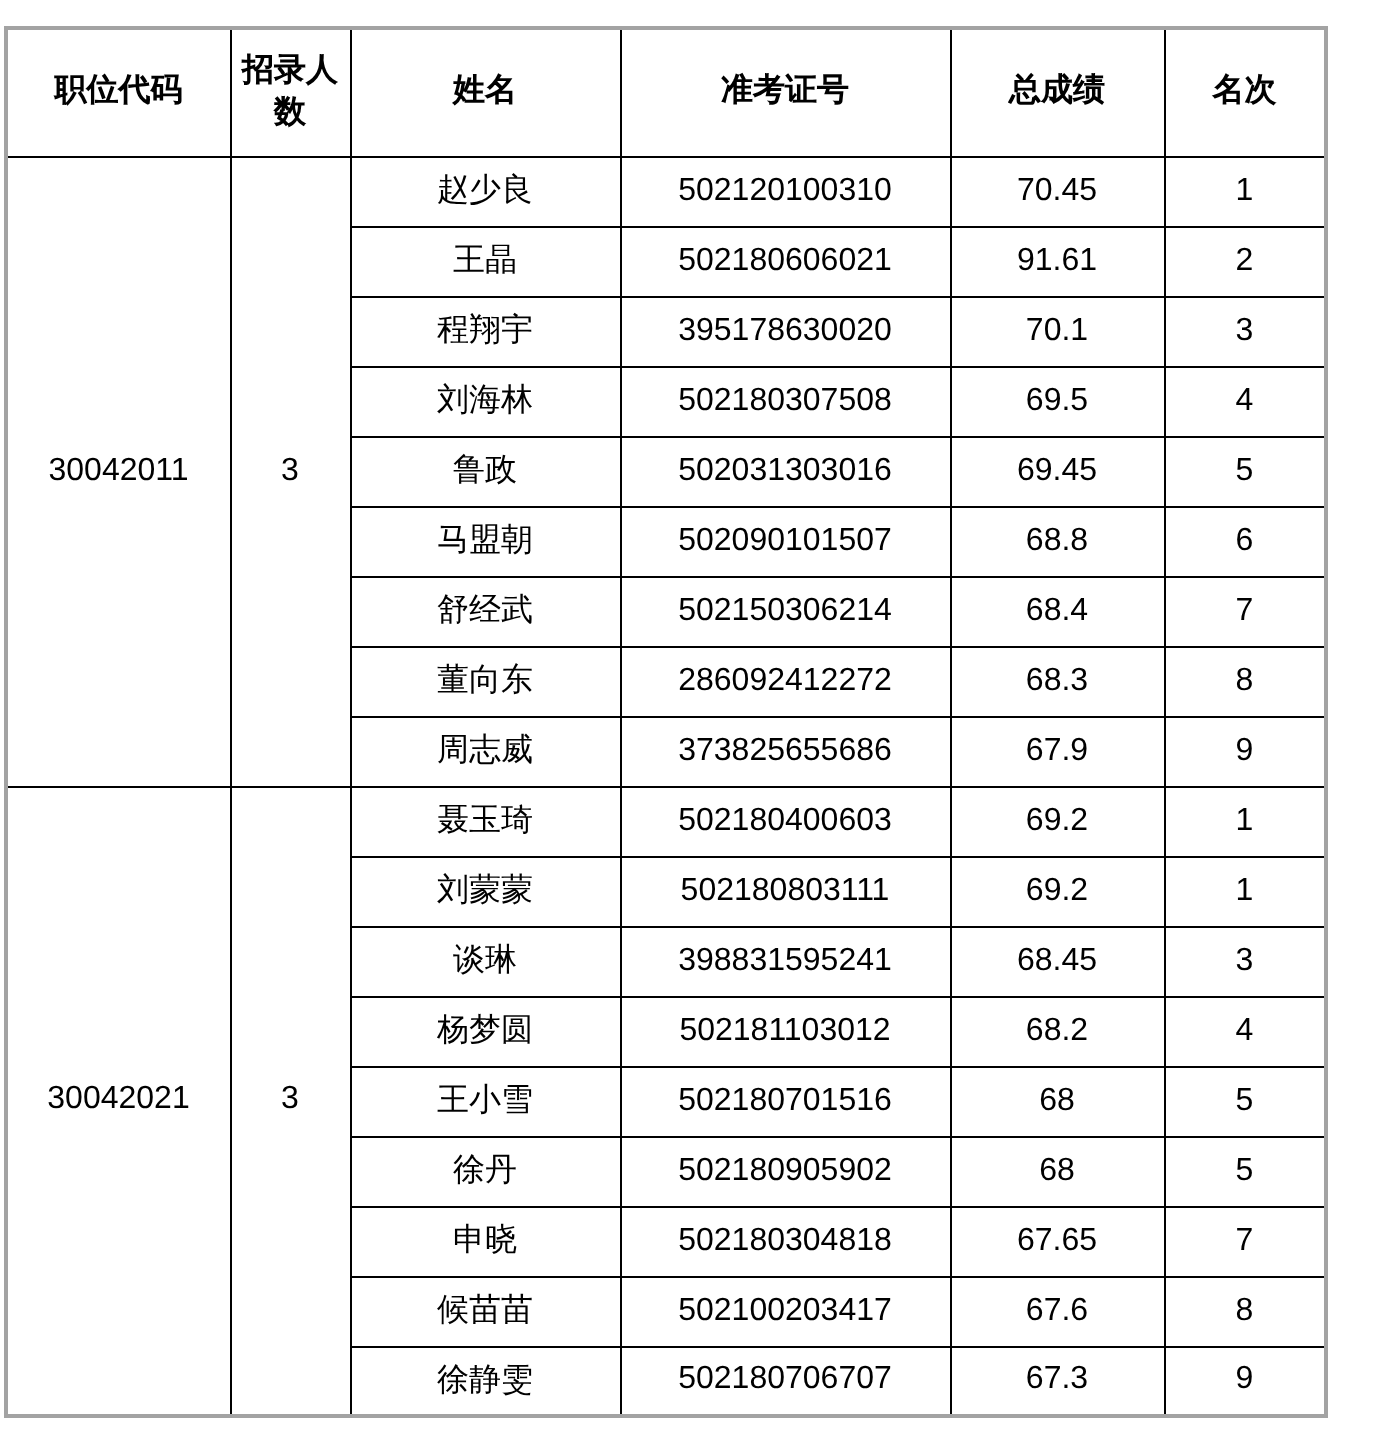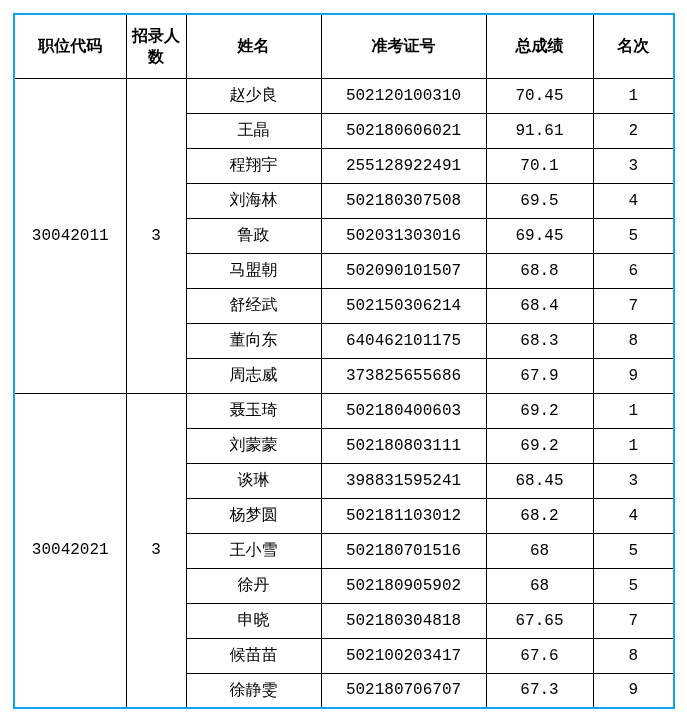--- a/index.html
+++ b/index.html
@@ -4,25 +4,25 @@
 <style>
   * { box-sizing: border-box; }
   html, body {
     margin: 0; padding: 0;
     width: 687px; height: 717px;
     background: #ffffff;
     font-family: "Liberation Sans", "DejaVu Sans", sans-serif;
   }
   table.results {
     position: absolute;
-    left: 13px; top: 13px;
+    left: 2px; top: 13px;
     width: 660px;
     border-collapse: collapse;
     table-layout: fixed;
-    border: 2px solid #0ea5e9;
+    border: 2px solid #a3a3a3;
   }
   table.results th, table.results td {
     border: 1px solid #000000;
     text-align: center;
     vertical-align: middle;
     padding: 0 2px;
     color: #000000;
     font-size: 16px;
     overflow: hidden;
   }
@@ -31,21 +31,21 @@
   th.hdr {
     font-weight: bold;
     font-family: "Liberation Serif", "DejaVu Serif", serif;
     line-height: 1.35;
   }
   td.cjk {
     font-family: Liberation Mono, monospace;
     margin-top: 12px;
   }
   td.num {
-    font-family: Liberation Mono, monospace;
+    font-family: Liberation Sans, sans-serif;
   }
 </style>
 </head>
 <body>
 
 <table class="results">
   <colgroup>
     <col style="width:112px">
       <col style="width:60px">
       <col style="width:135px">
@@ -74,21 +74,21 @@
       <td class="num">1</td>
     </tr>
     <tr>
       <td class="cjk">王晶</td>
       <td class="num">502180606021</td>
       <td class="num">91.61</td>
       <td class="num">2</td>
     </tr>
     <tr>
       <td class="cjk">程翔宇</td>
-      <td class="num">255128922491</td>
+      <td class="num">395178630020</td>
       <td class="num">70.1</td>
       <td class="num">3</td>
     </tr>
     <tr>
       <td class="cjk">刘海林</td>
       <td class="num">502180307508</td>
       <td class="num">69.5</td>
       <td class="num">4</td>
     </tr>
     <tr>
@@ -104,21 +104,21 @@
       <td class="num">6</td>
     </tr>
     <tr>
       <td class="cjk">舒经武</td>
       <td class="num">502150306214</td>
       <td class="num">68.4</td>
       <td class="num">7</td>
     </tr>
     <tr>
       <td class="cjk">董向东</td>
-      <td class="num">640462101175</td>
+      <td class="num">286092412272</td>
       <td class="num">68.3</td>
       <td class="num">8</td>
     </tr>
     <tr>
       <td class="cjk">周志威</td>
       <td class="num">373825655686</td>
       <td class="num">67.9</td>
       <td class="num">9</td>
     </tr>
 

